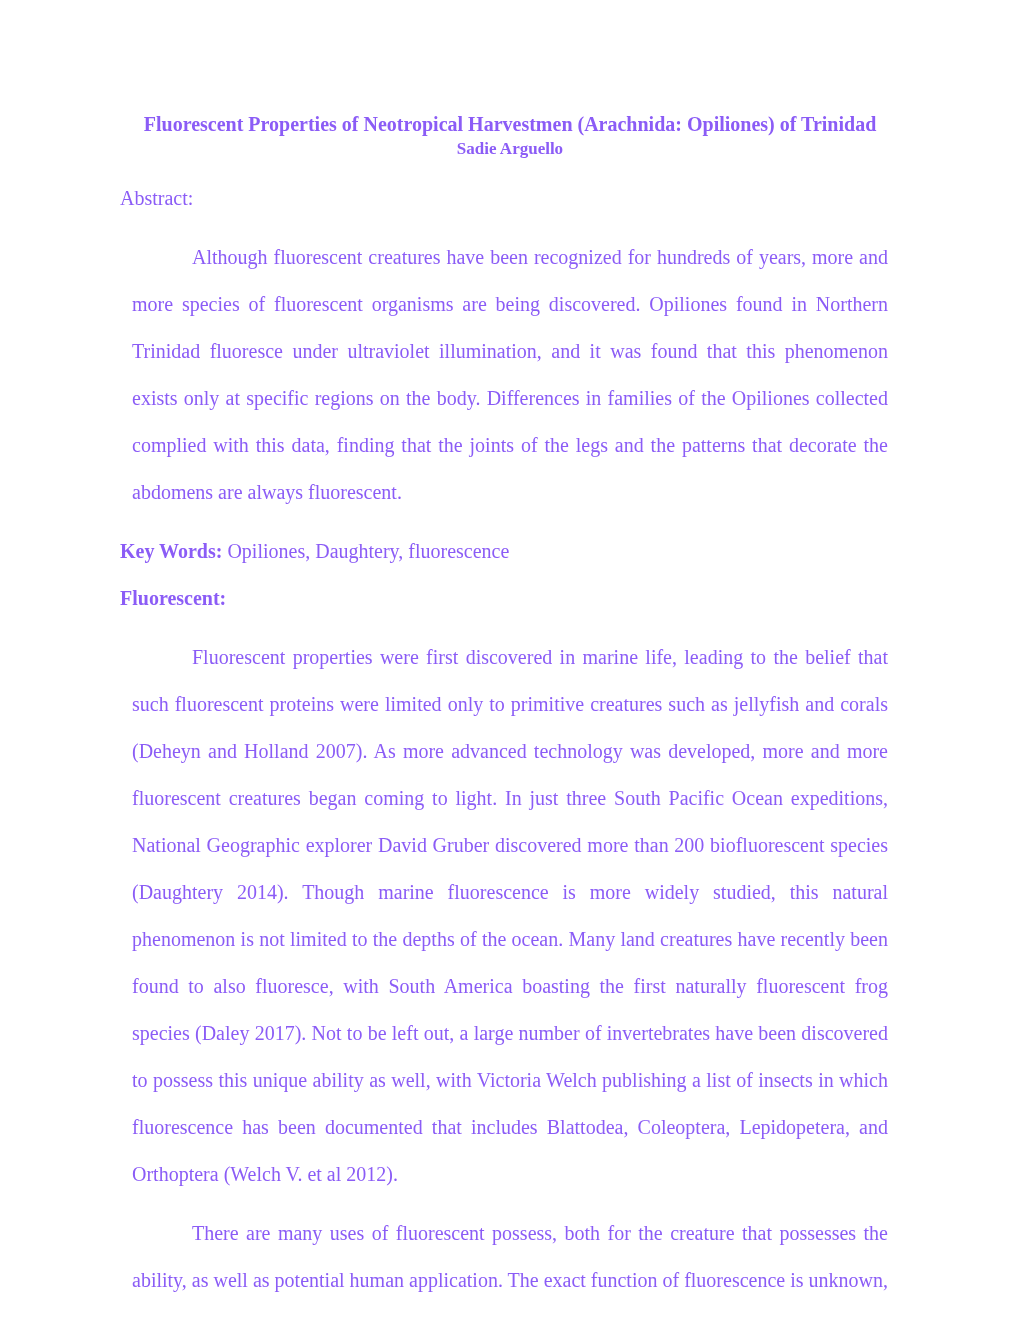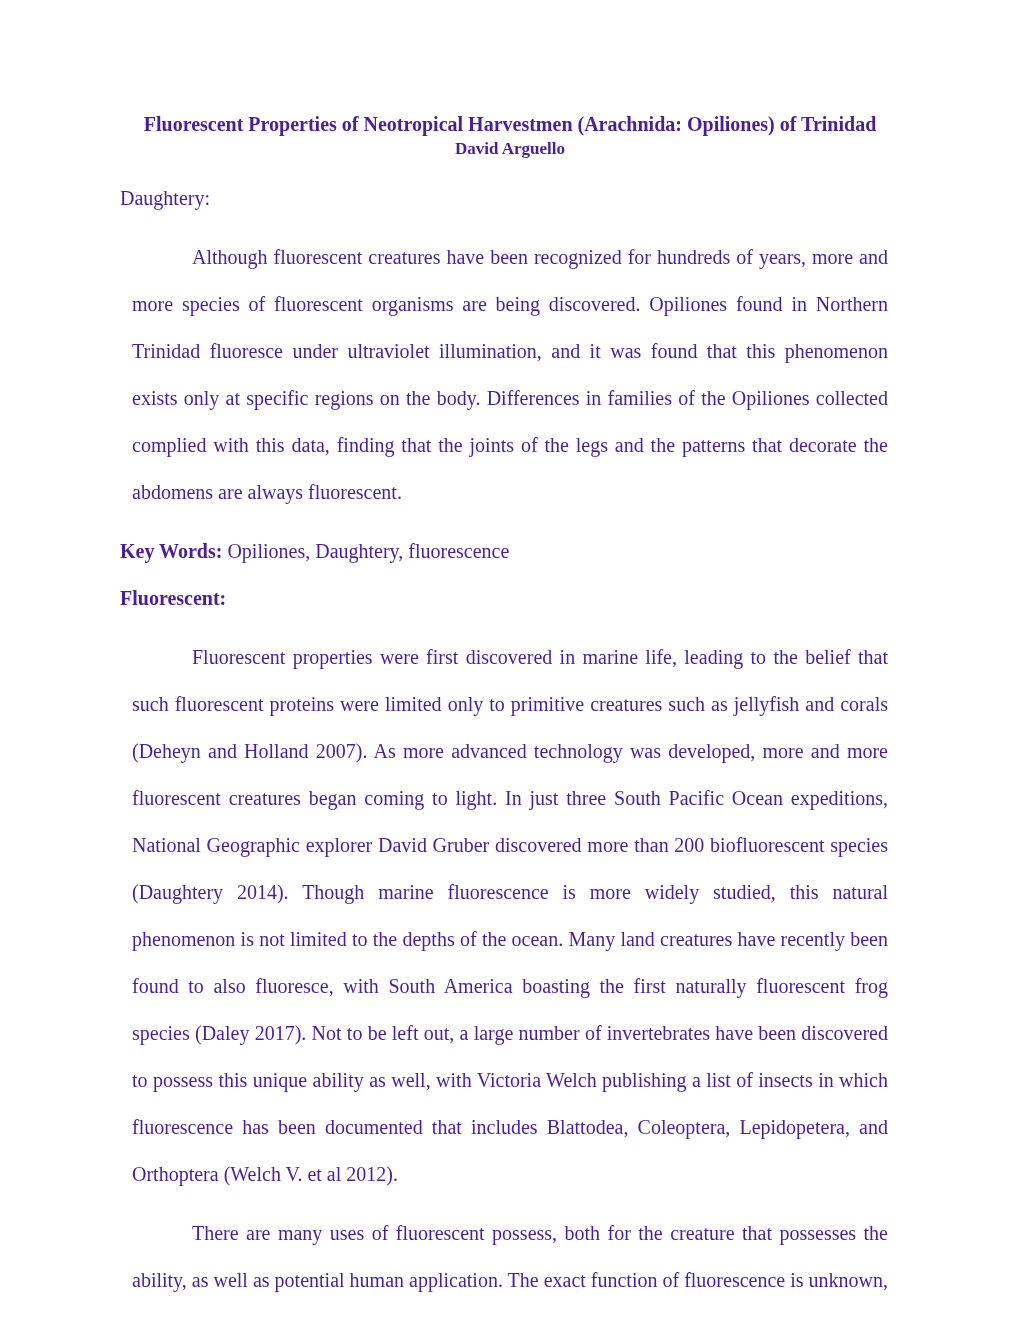--- a/index.html
+++ b/index.html
@@ -8,21 +8,21 @@
     background: #ffffff;
   }
   .page {
     position: relative;
     width: 1020px;
     height: 1320px;
     background: #ffffff;
     box-sizing: border-box;
     padding: 112px 120px 12px 120px;
     font-family: "Liberation Serif", "DejaVu Serif", serif;
-    color: #4c1d95;
+    color: #8b5cf6;
     overflow: hidden;
   }
   .title-block {
     text-align: center;
   }
   .paper-title {
     font-size: 20px;
     font-weight: bold;
     line-height: 25px;
     margin: 0;
@@ -53,26 +53,26 @@
     text-align: left;
   }
 </style>
 </head>
 <body>
 
 <div class="page">
 
   <div class="title-block">
     <h1 class="paper-title">Fluorescent Properties of Neotropical Harvestmen (Arachnida: Opiliones) of Trinidad</h1>
-    <div class="paper-author">David Arguello</div>
+    <div class="paper-author">Sadie Arguello</div>
   </div>
 
   <div class="content">
 
-    <div class="heading">Daughtery:</div>
+    <div class="heading">Abstract:</div>
 
     <p class="body">Although fluorescent creatures have been recognized for hundreds of years, more and more species of fluorescent organisms are being discovered. Opiliones found in Northern Trinidad fluoresce under ultraviolet illumination, and it was found that this phenomenon exists only at specific regions on the body. Differences in families of the Opiliones collected complied with this data, finding that the joints of the legs and the patterns that decorate the abdomens are always fluorescent.</p>
 
     <div class="keywords-line">
       <span class="bold">Key Words:</span><span> Opiliones, Daughtery, fluorescence</span>
     </div>
 
     <div class="heading bold">Fluorescent:</div>
 
     <p class="body">Fluorescent properties were first discovered in marine life, leading to the belief that such fluorescent proteins were limited only to primitive creatures such as jellyfish and corals (Deheyn and Holland 2007). As more advanced technology was developed, more and more fluorescent creatures began coming to light. In just three South Pacific Ocean expeditions, National Geographic explorer David Gruber discovered more than 200 biofluorescent species (Daughtery 2014). Though marine fluorescence is more widely studied, this natural phenomenon is not limited to the depths of the ocean. Many land creatures have recently been found to also fluoresce, with South America boasting the first naturally fluorescent frog species (Daley 2017). Not to be left out, a large number of invertebrates have been discovered to possess this unique ability as well, with Victoria Welch publishing a list of insects in which fluorescence has been documented that includes Blattodea, Coleoptera, Lepidopetera, and Orthoptera (Welch V. et al 2012).</p>

